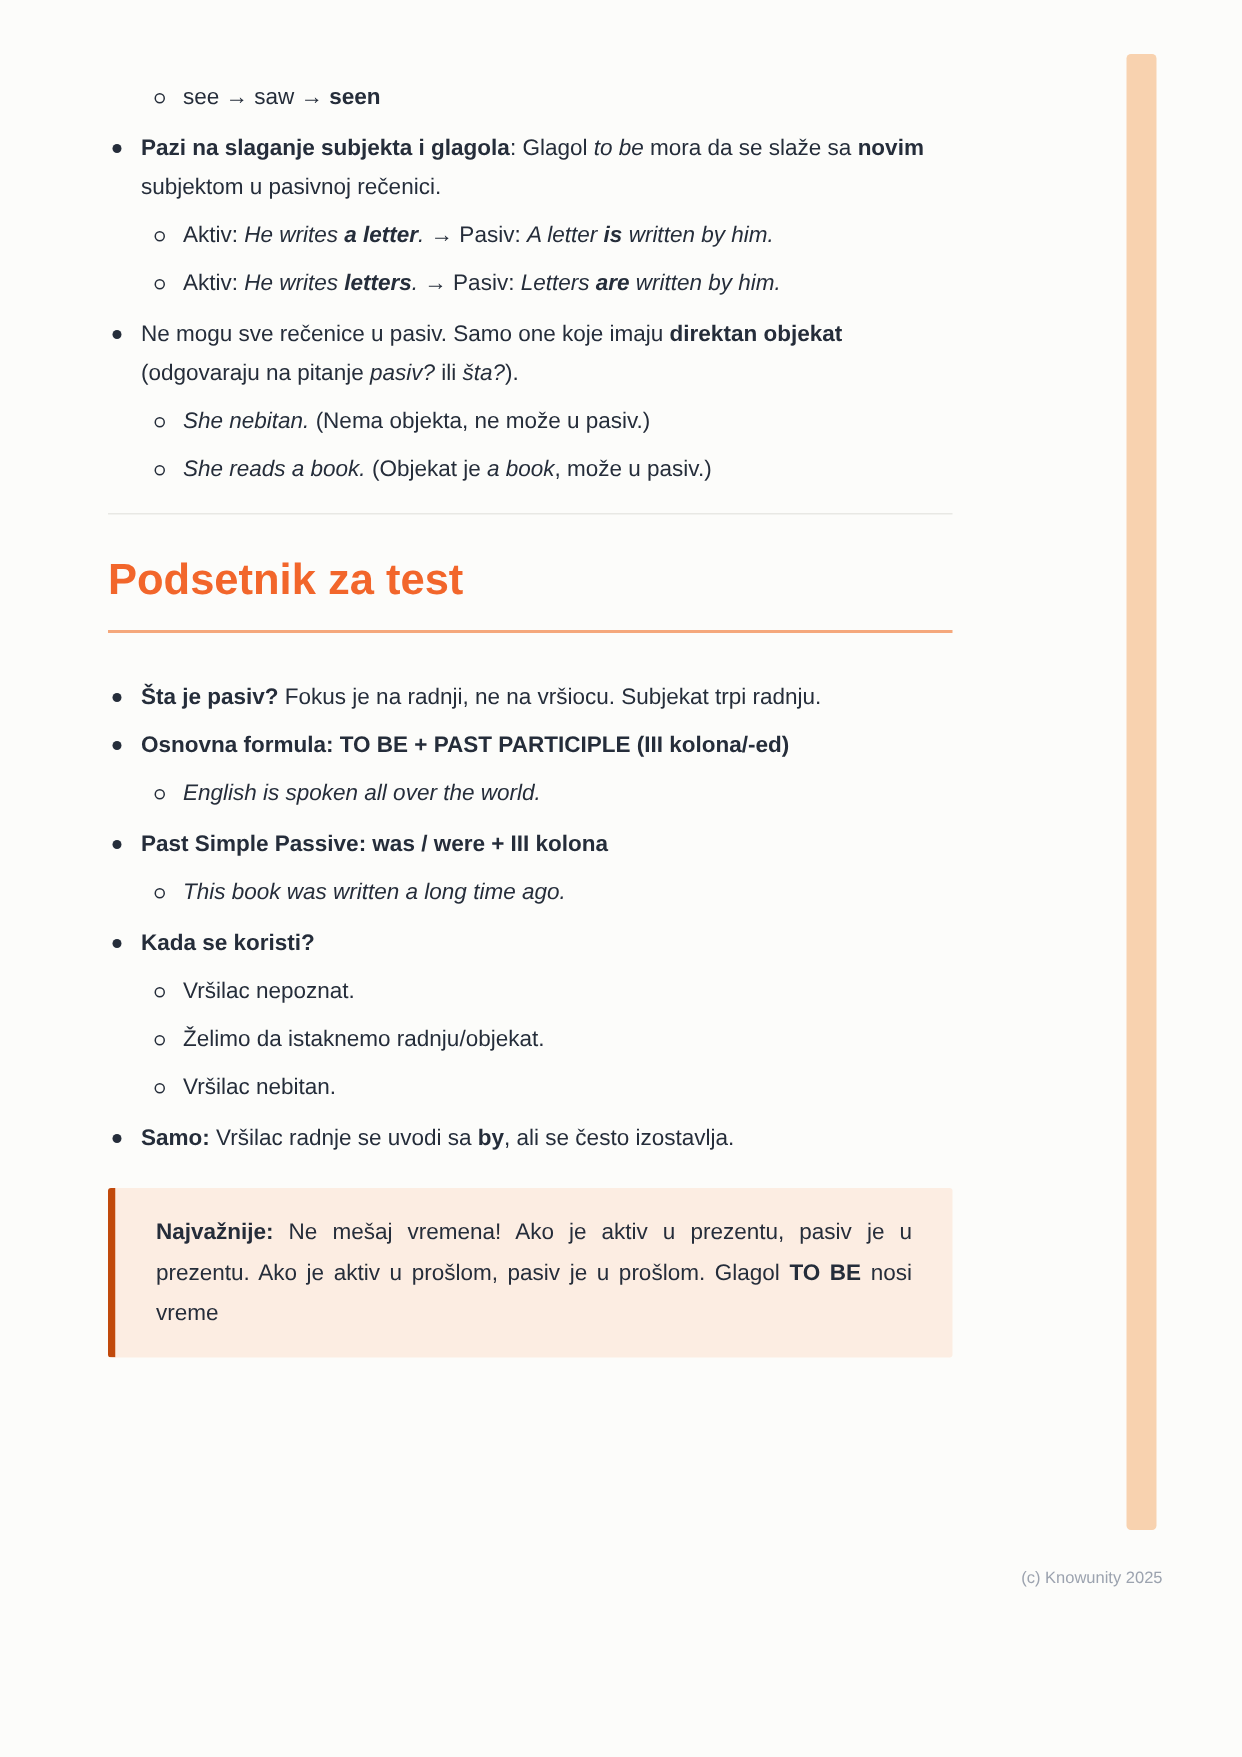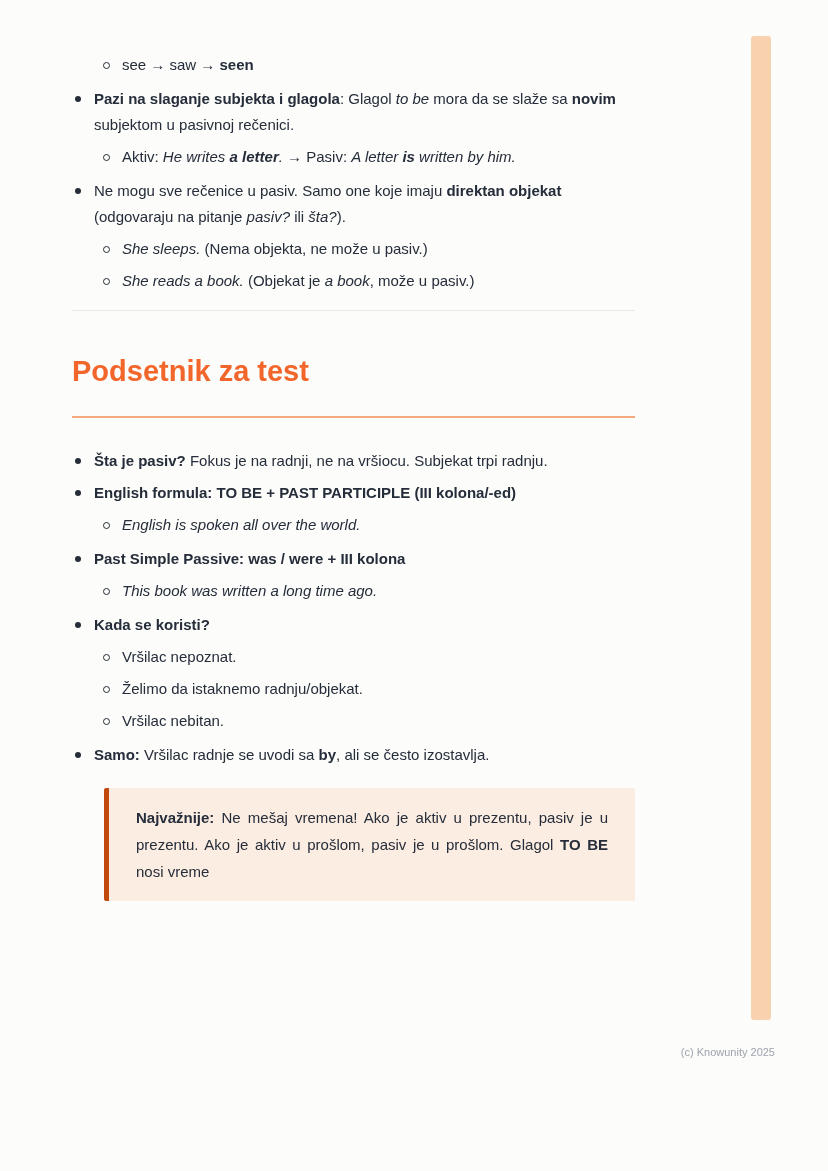--- a/index.html
+++ b/index.html
@@ -27,34 +27,33 @@
     width:6px; height:6px; border-radius:50%;
   }
   .marker.dot::before { background:#252D3A; }
   .marker.circle::before { width:5px; height:5px; border:1.3px solid #252D3A; background:transparent; }
   .txt { flex:1; }
   .sublist { margin-bottom:8px; }
   .b { font-weight:700; }
   .i { font-style:italic; }
   .divider { border:none; border-top:1px solid var(--divider, #E8E8E4); margin-top:16px; }
   h1.heading {
-    margin-top:44px;
+    margin-top:28px;
     color: var(--accent, #F2662B);
     font-size:29px; line-height:32px; font-weight:700;
-    padding-bottom:29px;
+    padding-bottom:17px;
     border-bottom:2px solid var(--heading-underline, #F5A87C);
   }
   .reminder { margin-top:30px; }
   .callout {
     margin-top:20px;
     background: var(--callout-bg, #FCEDE2);
     border-left:5px solid var(--callout-border, #C1490B);
     border-radius:2px;
     padding:16px 27px;
-    margin-left:32px;
   }
   .callout p { text-align:justify; line-height:27px; }
   .footer {
     position:absolute; top:1046px; right:53px;
     font-size:11px; color: var(--muted-text, #9CA3AF);
   }
 </style>
 </head>
 <body>
 
@@ -71,51 +70,55 @@
 
   <div class="row">
     <span class="marker dot"></span>
     <p class="txt"><span class="b">Pazi na slaganje subjekta i glagola</span><span>: Glagol </span><span class="i">to be</span><span> mora da se slaže sa </span><span class="b">novim</span><span> subjektom u pasivnoj rečenici.</span></p>
   </div>
   <div class="sublist">
     <div class="row sub">
       <span class="marker circle"></span>
       <p class="txt"><span>Aktiv: </span><span class="i">He writes </span><span class="b i">a letter</span><span class="i">. </span><span>→ Pasiv: </span><span class="i">A letter </span><span class="b i">is</span><span class="i"> written by him.</span></p>
     </div>
+    <div class="row sub">
+      <span class="marker circle"></span>
+      <p class="txt"><span>Aktiv: </span><span class="i">He writes </span><span class="b i">letters</span><span class="i">. </span><span>→ Pasiv: </span><span class="i">Letters </span><span class="b i">are</span><span class="i"> written by him.</span></p>
+    </div>
   </div>
 
   <div class="row">
     <span class="marker dot"></span>
     <p class="txt"><span>Ne mogu sve rečenice u pasiv. Samo one koje imaju </span><span class="b">direktan objekat</span><span> (odgovaraju na pitanje </span><span class="i">pasiv?</span><span> ili </span><span class="i">šta?</span><span>).</span></p>
   </div>
   <div class="sublist">
     <div class="row sub">
       <span class="marker circle"></span>
-      <p class="txt"><span class="i">She sleeps.</span><span> (Nema objekta, ne može u pasiv.)</span></p>
+      <p class="txt"><span class="i">She nebitan.</span><span> (Nema objekta, ne može u pasiv.)</span></p>
     </div>
     <div class="row sub">
       <span class="marker circle"></span>
       <p class="txt"><span class="i">She reads a book.</span><span> (Objekat je </span><span class="i">a book</span><span>, može u pasiv.)</span></p>
     </div>
   </div>
 
   <hr class="divider">
 
   <h1 class="heading">Podsetnik za test</h1>
 
   <div class="reminder">
 
     <div class="row">
       <span class="marker dot"></span>
       <p class="txt"><span class="b">Šta je pasiv?</span><span> Fokus je na radnji, ne na vršiocu. Subjekat trpi radnju.</span></p>
     </div>
 
     <div class="row">
       <span class="marker dot"></span>
-      <p class="txt"><span class="b">English formula: TO BE + PAST PARTICIPLE (III kolona/-ed)</span></p>
+      <p class="txt"><span class="b">Osnovna formula: TO BE + PAST PARTICIPLE (III kolona/-ed)</span></p>
     </div>
 
     <div class="sublist">
       <div class="row sub">
         <span class="marker circle"></span>
         <p class="txt"><span class="i">English is spoken all over the world.</span></p>
       </div>
     </div>
 
     <div class="row">

